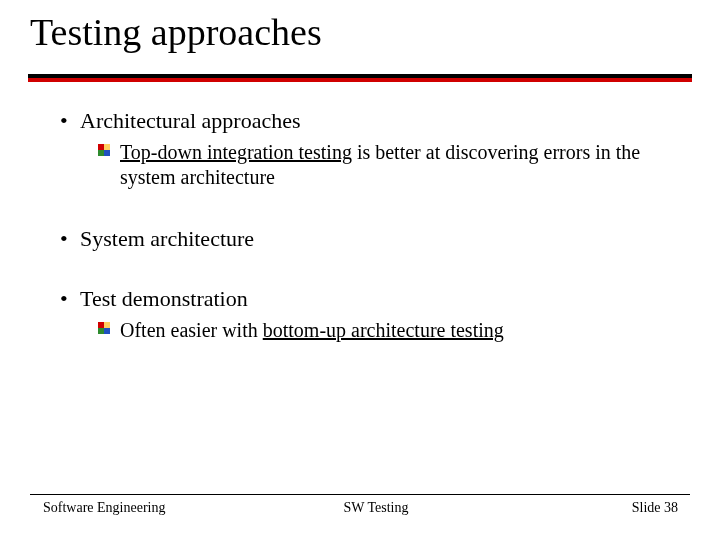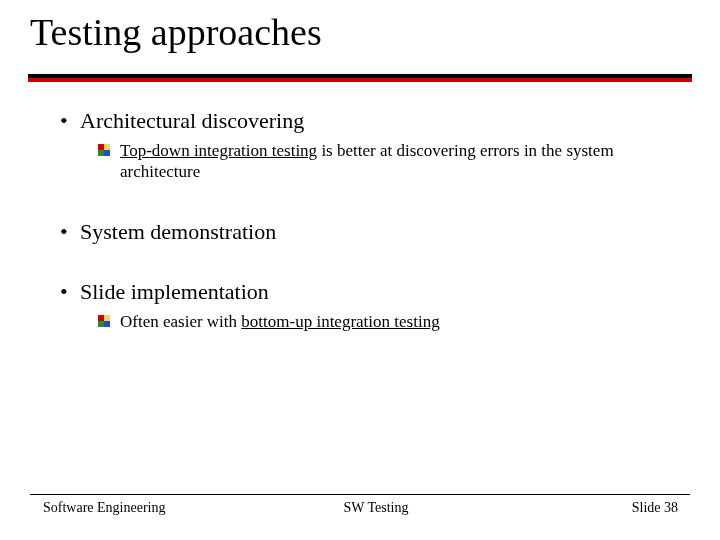--- a/index.html
+++ b/index.html
@@ -56,21 +56,21 @@
   }
   .l1-dot {
     position: absolute;
     left: 0;
     top: 0;
     font-size: 22px;
     line-height: 1.2;
   }
   .l2 {
     position: relative;
-    font-size: 17px;
+    font-size: 20px;
     line-height: 1.25;
     margin-left: 38px;
     margin-bottom: 8px;
     padding-left: 22px;
   }
   .l2-icon {
     position: absolute;
     left: 0;
     top: 4px;
     width: 12px;
@@ -118,53 +118,53 @@
 <div class="slide">
 
   <div class="title">Testing approaches</div>
   <div class="rule-black"></div>
   <div class="rule-red"></div>
 
   <div class="content">
 
     <div class="l1">
       <span class="l1-dot">•</span>
-      <span>Architectural discovering</span>
+      <span>Architectural approaches</span>
     </div>
     <div class="l2">
       <svg class="l2-icon" viewBox="0 0 12 12">
         <rect x="0" y="0" width="6" height="6" fill="#d00000"></rect>
         <rect x="6" y="0" width="6" height="6" fill="#ffd060"></rect>
         <rect x="0" y="6" width="6" height="6" fill="#2e8b2e"></rect>
         <rect x="6" y="6" width="6" height="6" fill="#2050c0"></rect>
       </svg>
       <span class="u">Top-down integration testing</span><span> is better at discovering errors in the system architecture</span>
     </div>
 
     <div class="spacer"></div>
 
     <div class="l1">
       <span class="l1-dot">•</span>
-      <span>System demonstration</span>
+      <span>System architecture</span>
     </div>
 
     <div class="spacer"></div>
 
     <div class="l1">
       <span class="l1-dot">•</span>
-      <span>Slide implementation</span>
+      <span>Test demonstration</span>
     </div>
     <div class="l2">
       <svg class="l2-icon" viewBox="0 0 12 12">
         <rect x="0" y="0" width="6" height="6" fill="#d00000"></rect>
         <rect x="6" y="0" width="6" height="6" fill="#ffd060"></rect>
         <rect x="0" y="6" width="6" height="6" fill="#2e8b2e"></rect>
         <rect x="6" y="6" width="6" height="6" fill="#2050c0"></rect>
       </svg>
-      <span>Often easier with </span><span class="u">bottom-up integration testing</span>
+      <span>Often easier with </span><span class="u">bottom-up architecture testing</span>
     </div>
 
   </div>
 
   <div class="footer-rule"></div>
   <div class="footer">
     <span class="footer-left">Software Engineering</span>
     <span class="footer-center">SW Testing</span>
     <span class="footer-right">Slide 38</span>
   </div>

